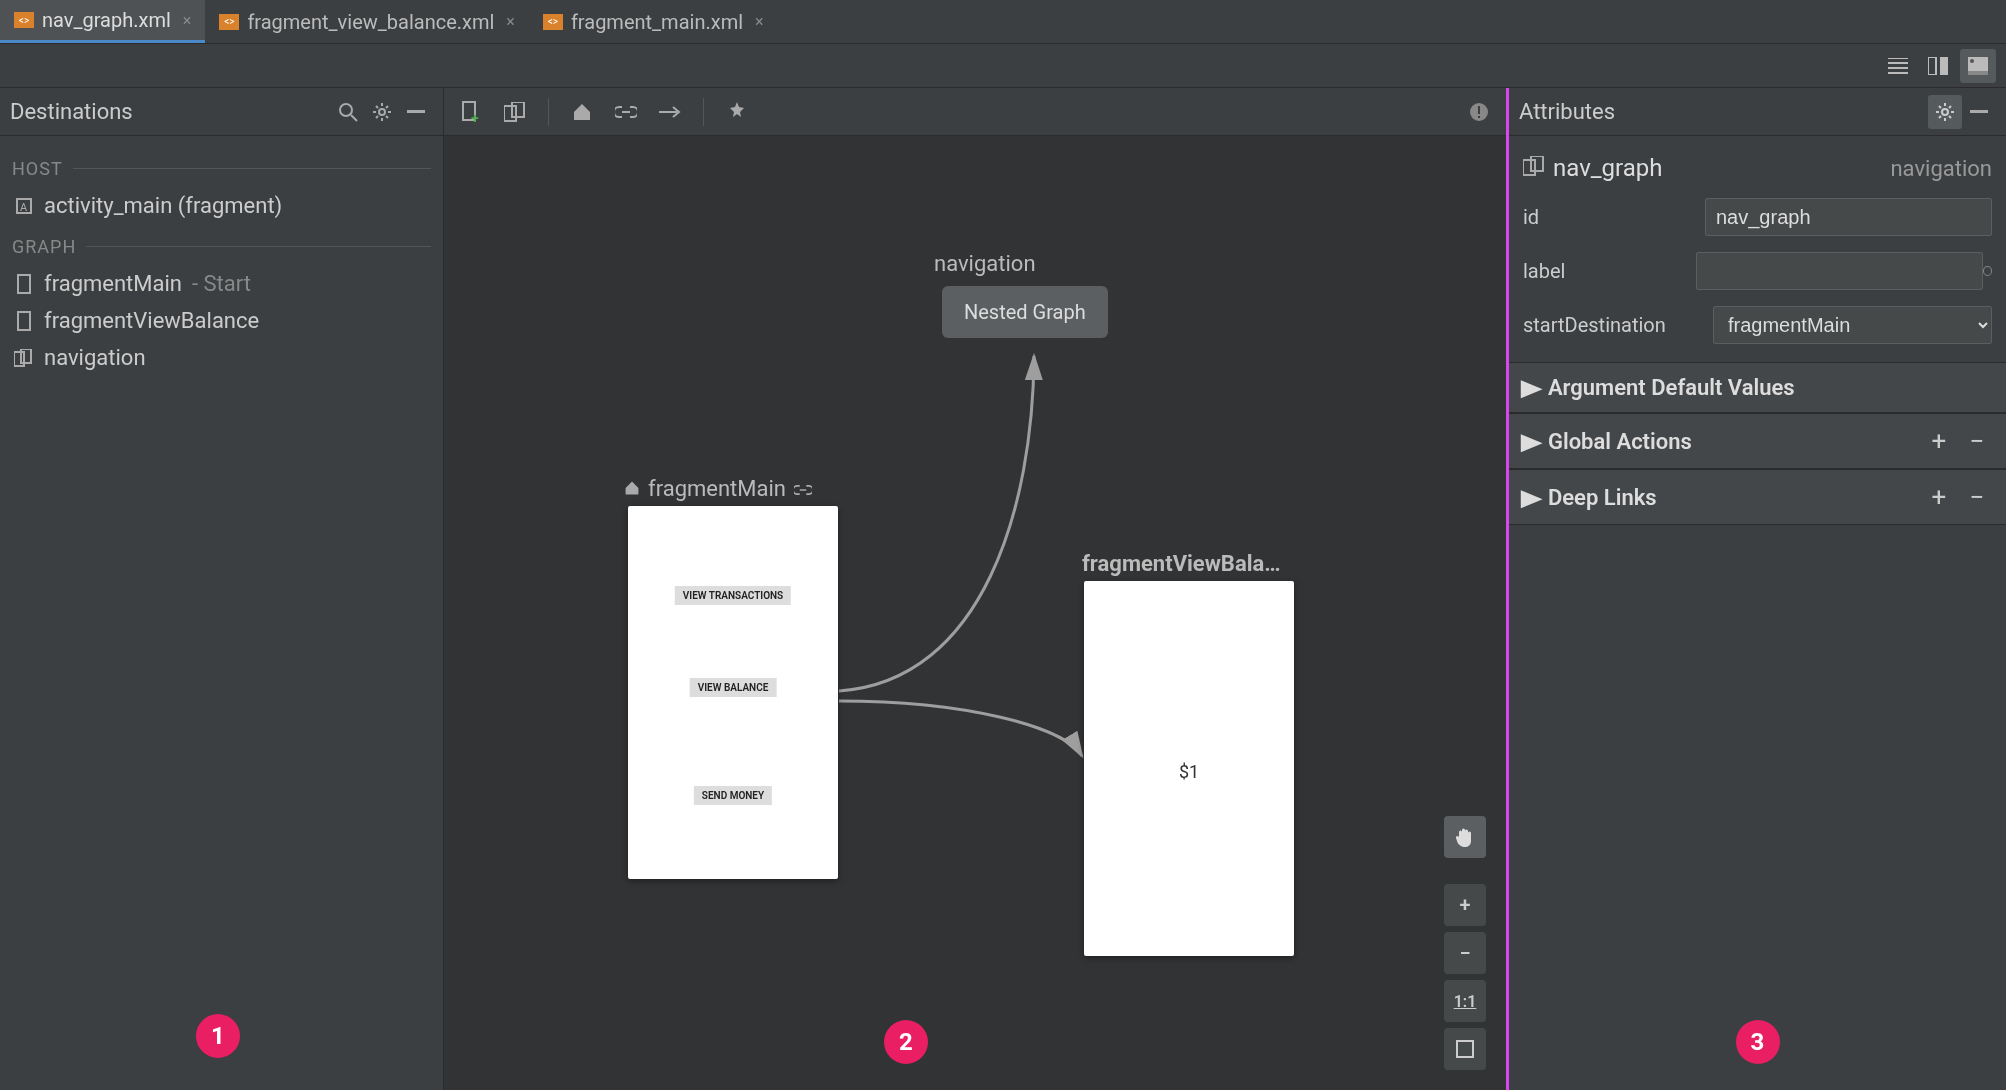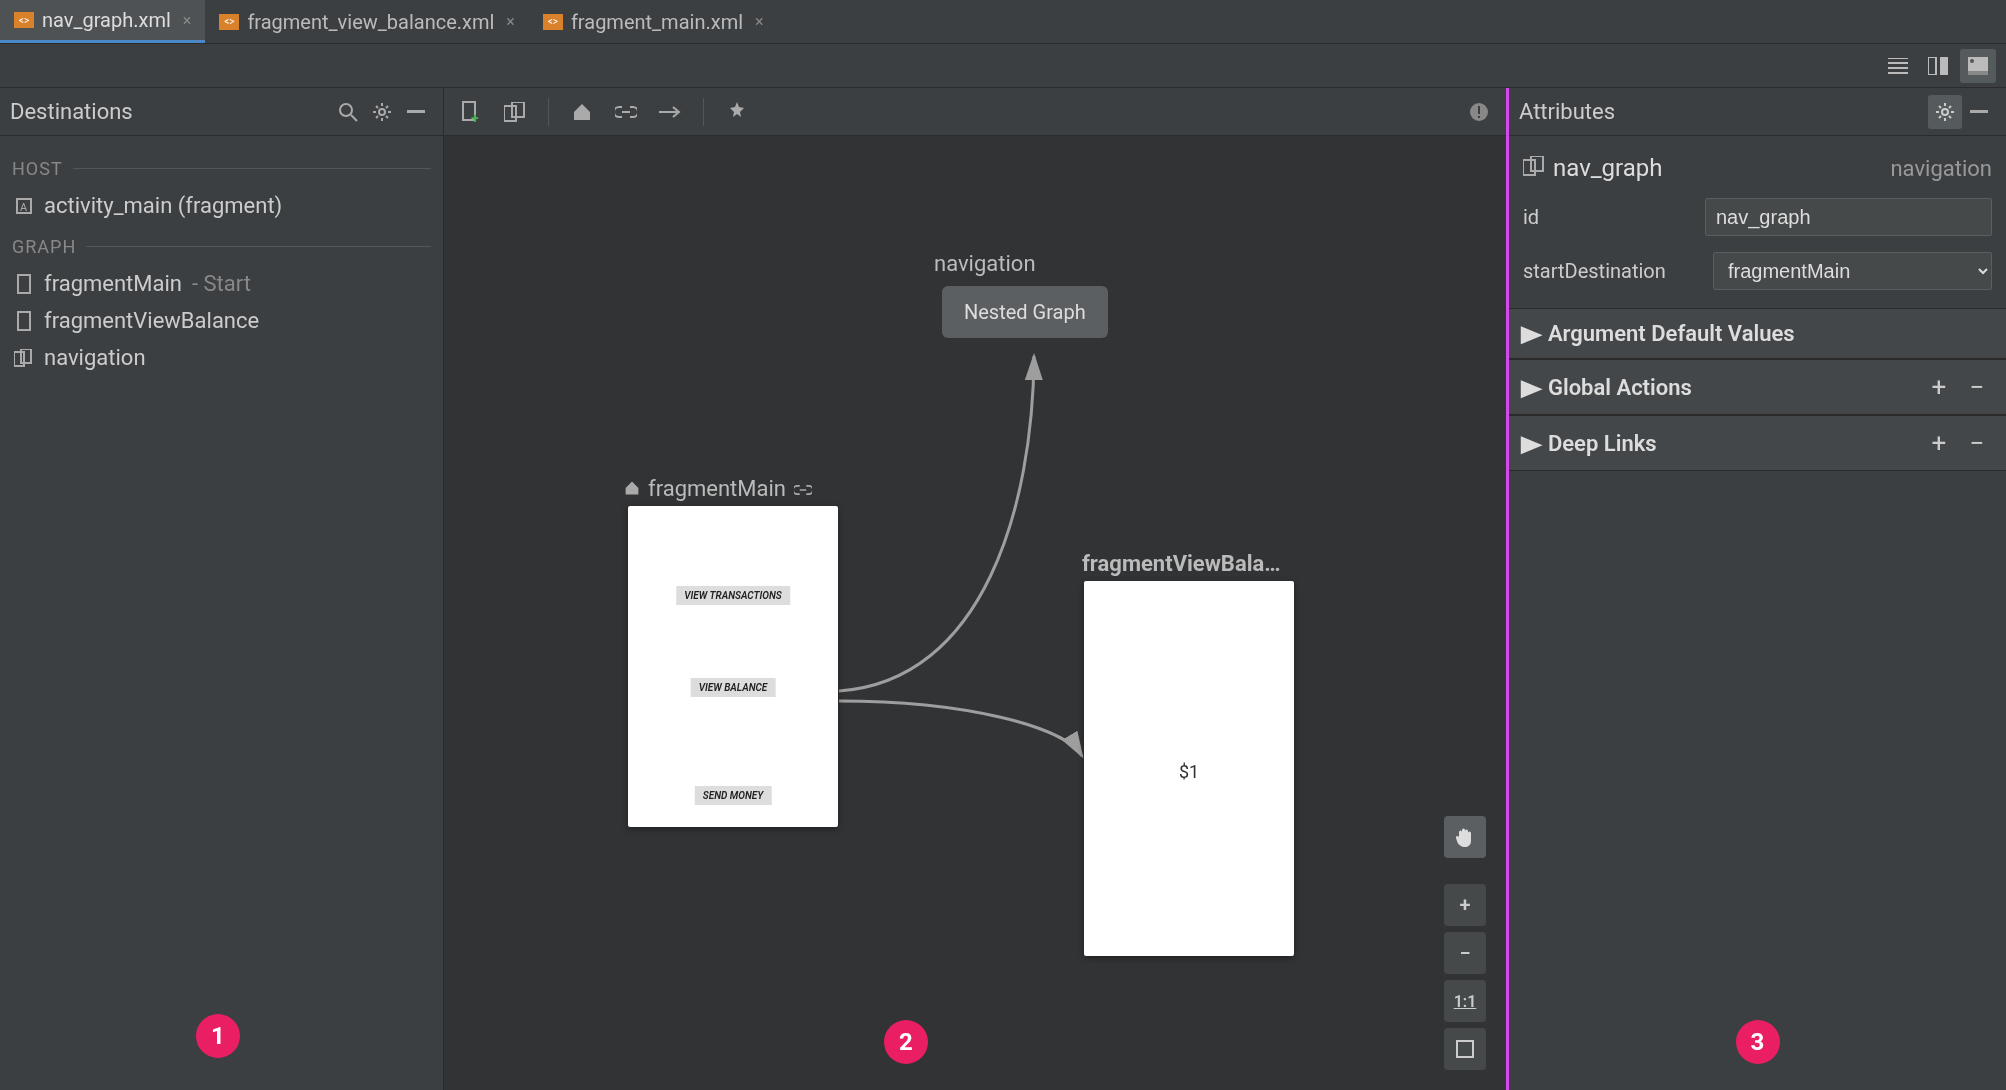--- a/index.html
+++ b/index.html
@@ -340,21 +340,21 @@
       </div>
       <div class="dest-label" style="left:180px;top:340px;">
         <span><svg width="16" height="16" viewBox="0 0 20 20">
               <path d="M2 10 L10 2 L18 10 V18 H2 Z" fill="#aaa"></path>
             </svg></span>
         <span>fragmentMain</span>
         <span><svg width="18" height="12" viewBox="0 0 22 14">
               <path d="M7 2H4a5 5 0 000 10h3M15 2h3a5 5 0 010 10h-3M7 7h8" fill="none" stroke="#aaa" stroke-width="2"></path>
             </svg></span>
       </div>
-      <div class="phone" style="left:184px;top:370px;width:210px;height:321px;font-style:italic;">
+      <div class="phone" style="left:184px;top:370px;width:210px;height:373px;">
         <div class="phone-btn" style="top:80px;">VIEW TRANSACTIONS</div>
         <div class="phone-btn" style="top:172px;">VIEW BALANCE</div>
         <div class="phone-btn" style="top:280px;">SEND MONEY</div>
       </div>
       <div class="dest-label" style="left:638px;top:415px;font-weight:bold;">fragmentViewBala…</div>
       <div class="phone" style="left:640px;top:445px;width:210px;height:375px;">
         <div class="phone-text" style="top:180px;">$1</div>
       </div>
 
       <div class="zoom-ctrl">
@@ -405,20 +405,25 @@
         </span>
         <span class="name">nav_graph</span>
         <span class="spacer"></span>
         <span class="type">navigation</span>
       </div>
       <div class="attr-row">
         <span class="k">id</span>
         <input value="nav_graph" style="">
       </div>
       <div class="attr-row">
+        <span class="k">label</span>
+        <input value="" style="">
+        <span class="dot"></span>
+      </div>
+      <div class="attr-row">
         <span class="k">startDestination</span>
         <select>
           <option>fragmentMain</option>
         </select>
       </div>
     </div>
     <div class="collapse-row">
       <span class="tri">▶</span>
       <span>Argument Default Values</span>
     </div>

